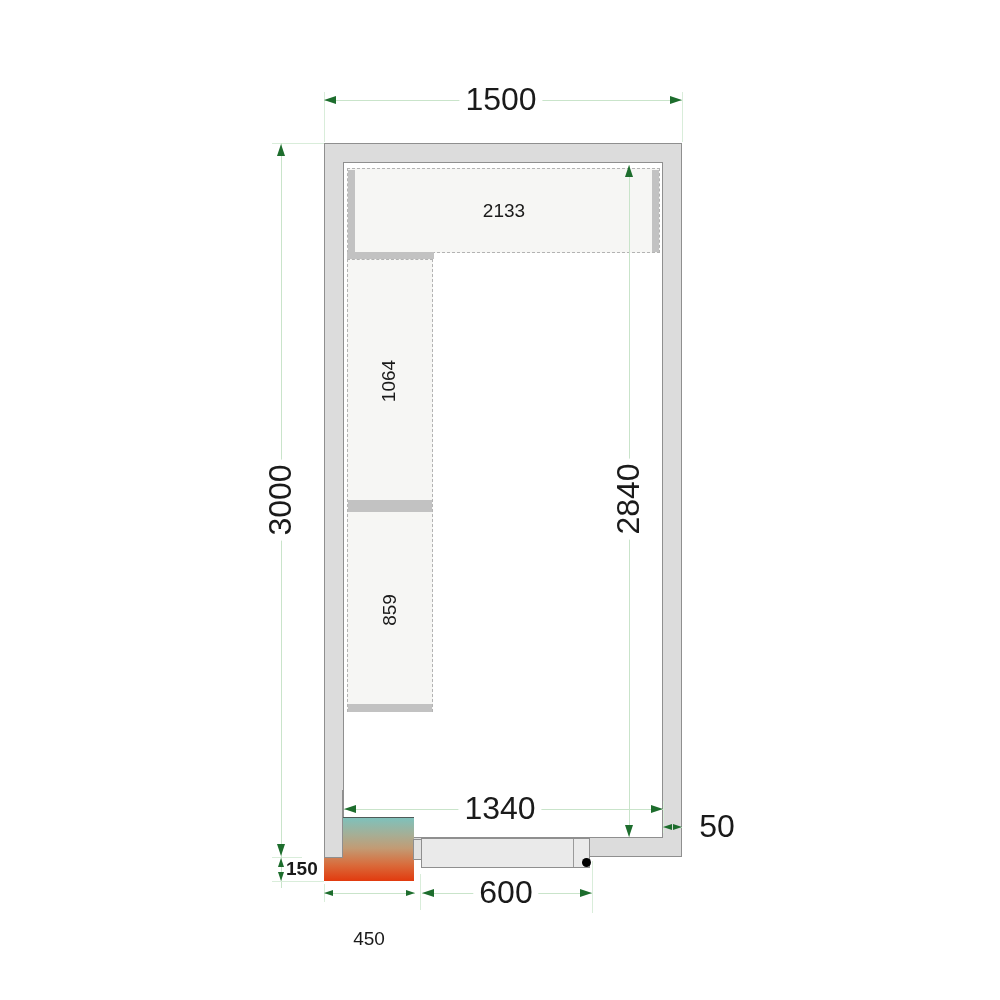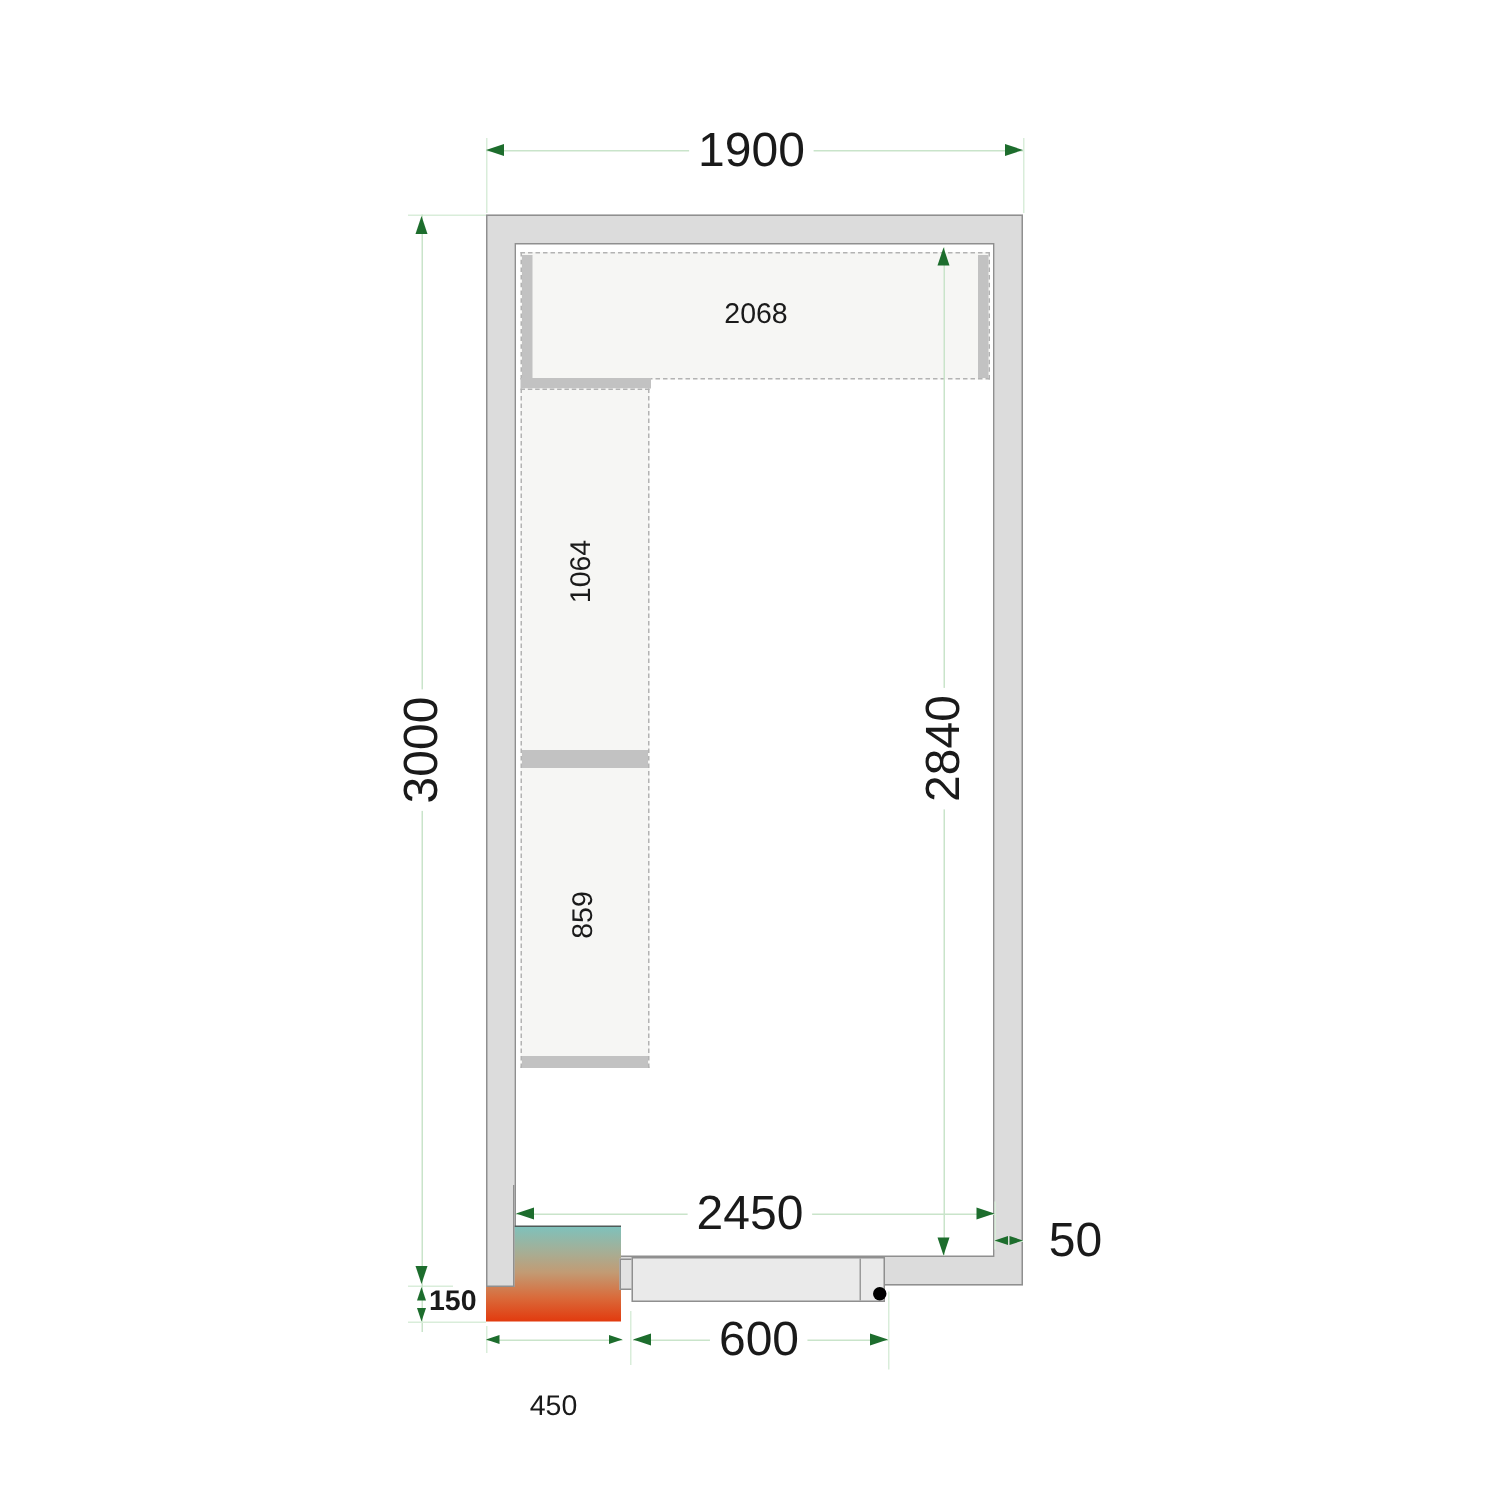--- a/index.html
+++ b/index.html
@@ -79,39 +79,39 @@
   <div class="abs door-post" style="left:413px; top:839px; width:10px; height:21px;"></div>
   <div class="abs door-leaf" style="left:421px; top:838px; width:169px; height:30px;"></div>
   <div class="abs door-split" style="left:573px; top:839px; width:1px; height:28px;"></div>
   <div class="abs door-dot" style="left:582px; top:858px; width:9px; height:9px;"></div>
 
   <div class="abs eline" style="left:324px; top:92px; width:1px; height:50px;"></div>
   <div class="abs eline" style="left:682px; top:92px; width:1px; height:50px;"></div>
   <div class="abs dline" style="left:324px; top:100px; width:358px; height:1px;"></div>
   <div class="abs arr l" style="left:324px; top:96px;"></div>
   <div class="abs arr r" style="left:670px; top:96px;"></div>
-  <div class="dtxt" style="left:501px; top:100px;">1900</div>
+  <div class="dtxt" style="left:501px; top:100px;">1500</div>
 
   <div class="abs eline" style="left:272px; top:143px; width:52px; height:1px;"></div>
   <div class="abs eline" style="left:272px; top:857px; width:30px; height:1px;"></div>
   <div class="abs dline" style="left:281px; top:143px; width:1px; height:745px;"></div>
   <div class="abs arr u" style="left:277px; top:144px;"></div>
   <div class="abs arr d" style="left:277px; top:844px;"></div>
   <div class="dtxt vert" style="left:281px; top:500px;">3000</div>
 
   <div class="abs dline" style="left:629px; top:165px; width:1px; height:672px;"></div>
   <div class="abs arr u" style="left:625px; top:165px;"></div>
   <div class="abs arr d" style="left:625px; top:825px;"></div>
   <div class="dtxt vert" style="left:629px; top:499px;">2840</div>
 
   <div class="abs eline" style="left:663px; top:801px; width:1px; height:32px;"></div>
   <div class="abs dline" style="left:344px; top:809px; width:319px; height:1px;"></div>
   <div class="abs arr l" style="left:344px; top:805px;"></div>
   <div class="abs arr r" style="left:651px; top:805px;"></div>
-  <div class="dtxt" style="left:500px; top:809px;">2450</div>
+  <div class="dtxt" style="left:500px; top:809px;">1340</div>
 
   <div class="abs dline" style="left:663px; top:827px; width:19px; height:1px;"></div>
   <div class="abs arr sm l" style="left:663px; top:824px;"></div>
   <div class="abs arr sm r" style="left:673px; top:824px;"></div>
   <div class="dtxt nobg" style="left:717px; top:827px;">50</div>
 
   <div class="abs eline" style="left:272px; top:881px; width:52px; height:1px;"></div>
   <div class="abs arr sm u" style="left:278px; top:858px;"></div>
   <div class="abs arr sm d" style="left:278px; top:872px;"></div>
   <div class="dtxt small nobg leftanchor" style="left:286px; top:869px;font-weight:bold;">150</div>
@@ -122,17 +122,17 @@
   <div class="abs arr sm l" style="left:324px; top:890px;"></div>
   <div class="abs arr sm r" style="left:406px; top:890px;"></div>
   <div class="dtxt small" style="left:369px; top:939px;">450</div>
 
   <div class="abs eline" style="left:592px; top:861px; width:1px; height:52px;"></div>
   <div class="abs dline" style="left:422px; top:893px; width:170px; height:1px;"></div>
   <div class="abs arr l" style="left:422px; top:889px;"></div>
   <div class="abs arr r" style="left:580px; top:889px;"></div>
   <div class="dtxt" style="left:506px; top:893px;">600</div>
 
-  <div class="dtxt small nobg" style="left:504px; top:211px;">2068</div>
+  <div class="dtxt small nobg" style="left:504px; top:211px;">2133</div>
   <div class="dtxt small nobg vert" style="left:389px; top:381px;">1064</div>
   <div class="dtxt small nobg vert" style="left:390px; top:610px;">859</div>
 
 </div>
 
 </body></html>

